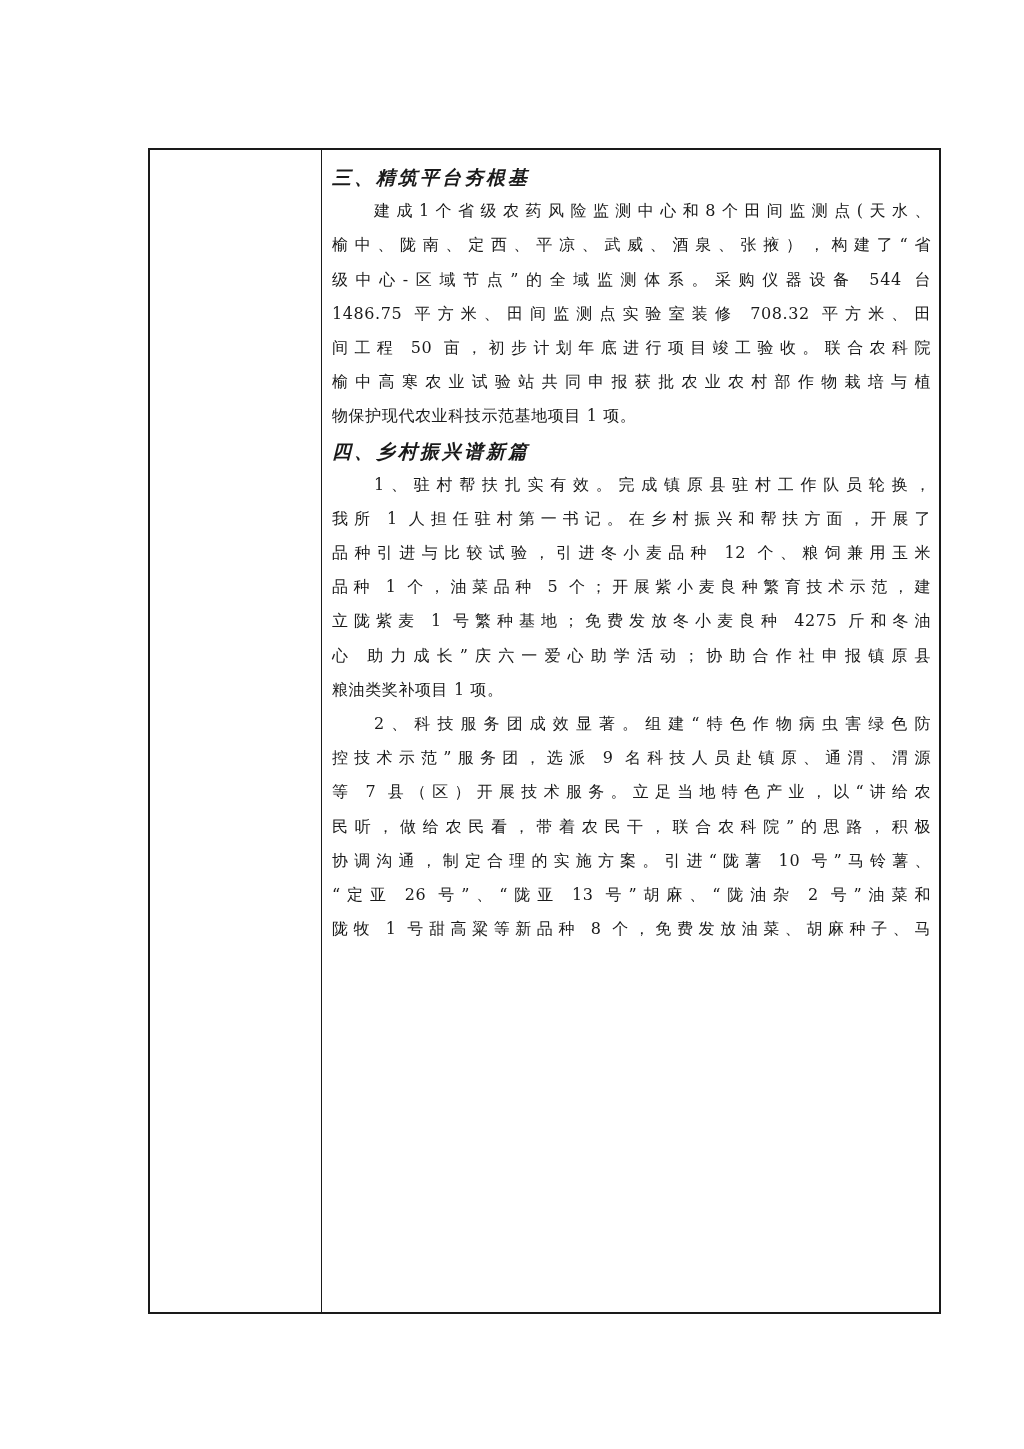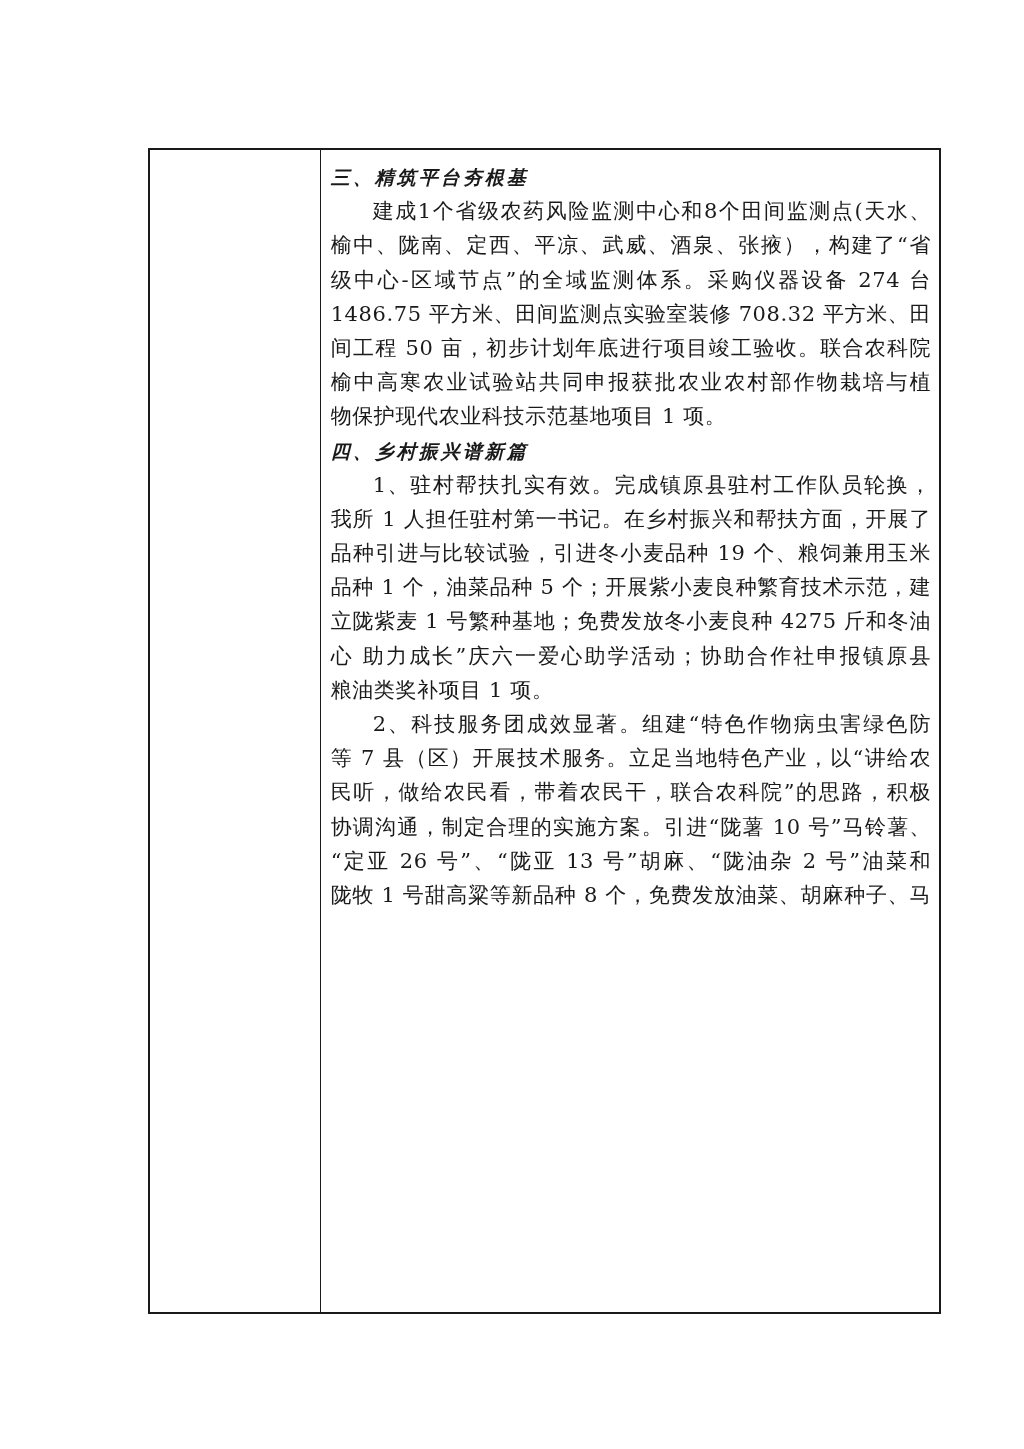--- a/index.html
+++ b/index.html
@@ -31,21 +31,21 @@
     height: 100%;
     border-right: 1.5px solid #1a1a1a;
     box-sizing: border-box;
   }
   .right-cell {
     flex: 1;
     box-sizing: border-box;
     padding: 10px 8px 0 10px;
   }
   .line {
-    font-size: 21px;
+    font-size: 16px;
     line-height: 34.2px;
     height: 34.2px;
     white-space: nowrap;
     letter-spacing: 0.6px;
     text-align: justify;
     text-align-last: justify;
   }
   .line.last {
     text-align-last: left;
   }
@@ -67,39 +67,40 @@
 <body>
 
 <div class="page-table">
   <div class="left-cell"></div>
   <div class="right-cell">
 
     <div class="heading">三、精筑平台夯根基</div>
     <div>
       <div class="line indent">建成1个省级农药风险监测中心和8个田间监测点(天水、</div>
       <div class="line">榆中、陇南、定西、平凉、武威、酒泉、张掖），构建了“省</div>
-      <div class="line">级中心-区域节点”的全域监测体系。采购仪器设备 274 台</div>
+      <div class="line">级中心-区域节点”的全域监测体系。采购仪器设备 544 台</div>
       <div class="line">1486.75 平方米、田间监测点实验室装修 708.32 平方米、田</div>
       <div class="line">间工程 50 亩，初步计划年底进行项目竣工验收。联合农科院</div>
       <div class="line">榆中高寒农业试验站共同申报获批农业农村部作物栽培与植</div>
       <div class="line last">物保护现代农业科技示范基地项目 1 项。</div>
     </div>
 
     <div class="heading">四、乡村振兴谱新篇</div>
     <div>
       <div class="line indent">1、驻村帮扶扎实有效。完成镇原县驻村工作队员轮换，</div>
       <div class="line">我所 1 人担任驻村第一书记。在乡村振兴和帮扶方面，开展了</div>
-      <div class="line">品种引进与比较试验，引进冬小麦品种 19 个、粮饲兼用玉米</div>
+      <div class="line">品种引进与比较试验，引进冬小麦品种 12 个、粮饲兼用玉米</div>
       <div class="line">品种 1 个，油菜品种 5 个；开展紫小麦良种繁育技术示范，建</div>
       <div class="line">立陇紫麦 1 号繁种基地；免费发放冬小麦良种 4275 斤和冬油</div>
       <div class="line">心 助力成长”庆六一爱心助学活动；协助合作社申报镇原县</div>
       <div class="line last">粮油类奖补项目 1 项。</div>
     </div>
     <div>
       <div class="line indent">2、科技服务团成效显著。组建“特色作物病虫害绿色防</div>
+      <div class="line">控技术示范”服务团，选派 9 名科技人员赴镇原、通渭、渭源</div>
       <div class="line">等 7 县（区）开展技术服务。立足当地特色产业，以“讲给农</div>
       <div class="line">民听，做给农民看，带着农民干，联合农科院”的思路，积极</div>
       <div class="line">协调沟通，制定合理的实施方案。引进“陇薯 10 号”马铃薯、</div>
       <div class="line">“定亚 26 号”、“陇亚 13 号”胡麻、“陇油杂 2 号”油菜和</div>
       <div class="line">陇牧 1 号甜高粱等新品种 8 个，免费发放油菜、胡麻种子、马</div>
     </div>
 
   </div>
 </div>
 

